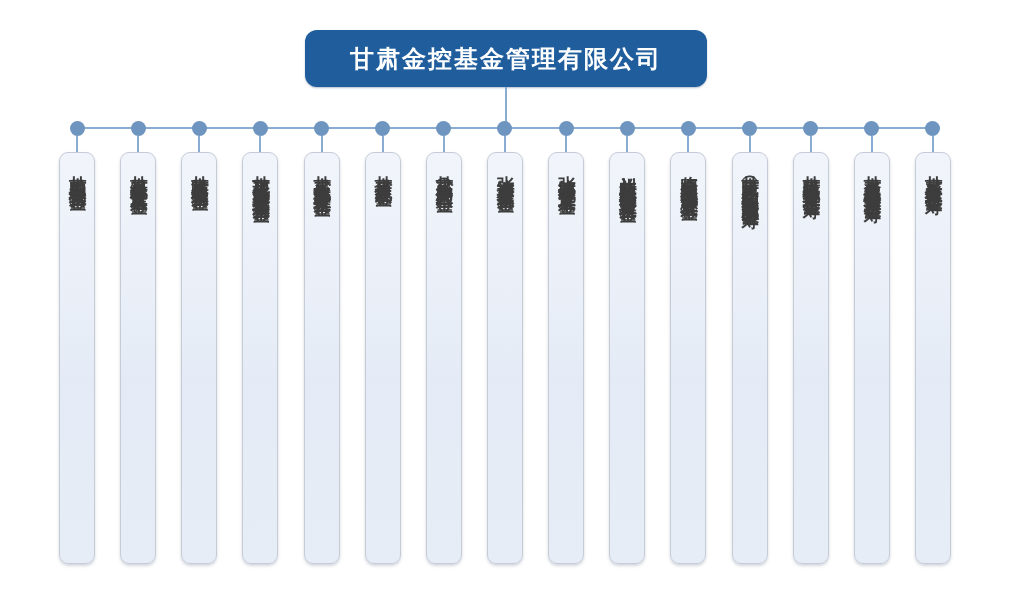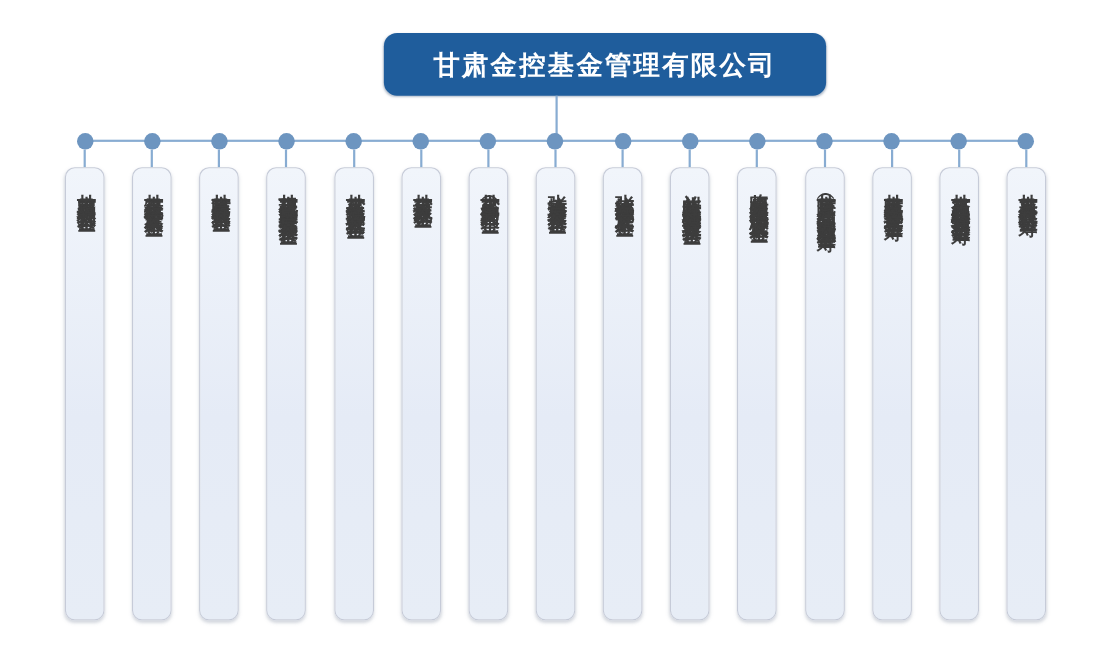--- a/index.html
+++ b/index.html
@@ -17,21 +17,20 @@
     position:absolute;
     left:305px; top:30px;
     width:402px; height:57px;
     background:#1f5d9c;
     border-radius:12px;
     display:flex; align-items:center; justify-content:center;
     color:#ffffff;
     font-size:24px; font-weight:bold;
     letter-spacing:2px;
     box-shadow:0 1px 2px rgba(40,70,110,0.35);
-    margin-left:44px;
   }
 
   
   .root-stub {
     position:absolute;
     left:505px; top:87px;
     width:2px; height:41px;
     background:#88acd2;
   }
   .h-line {

